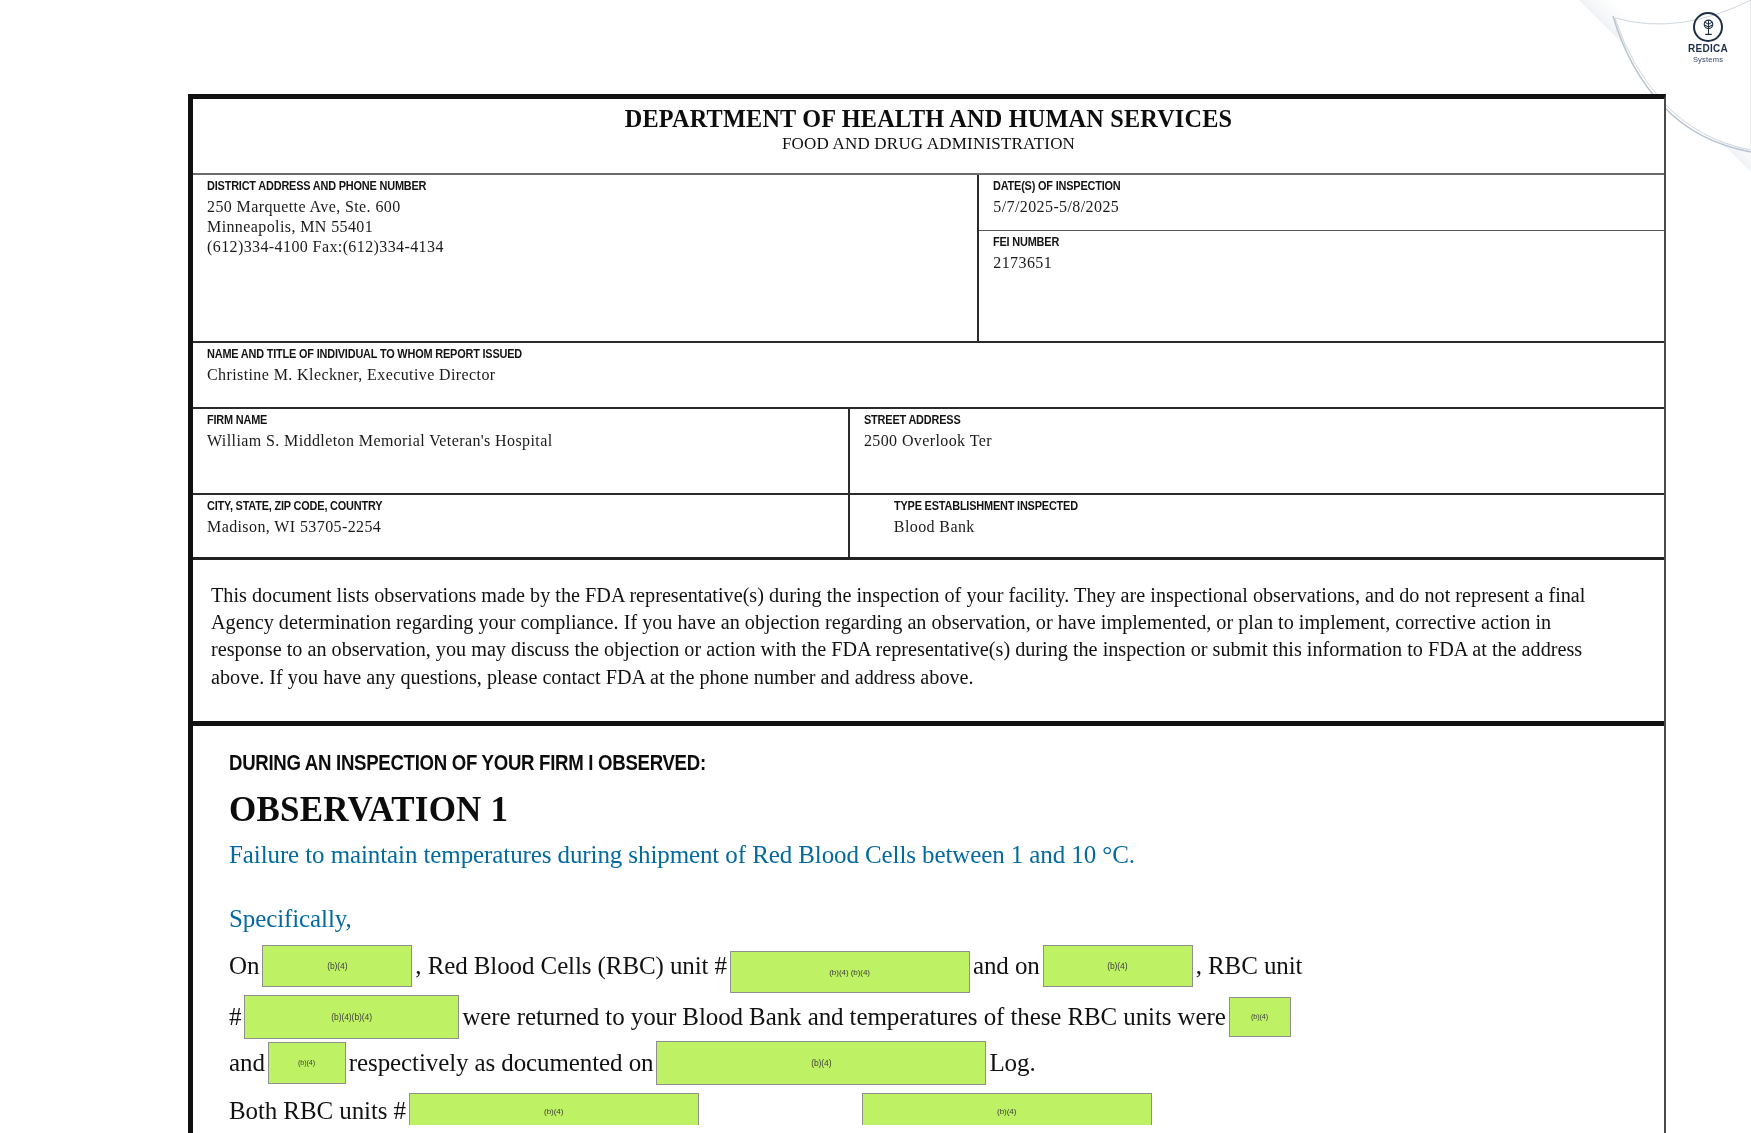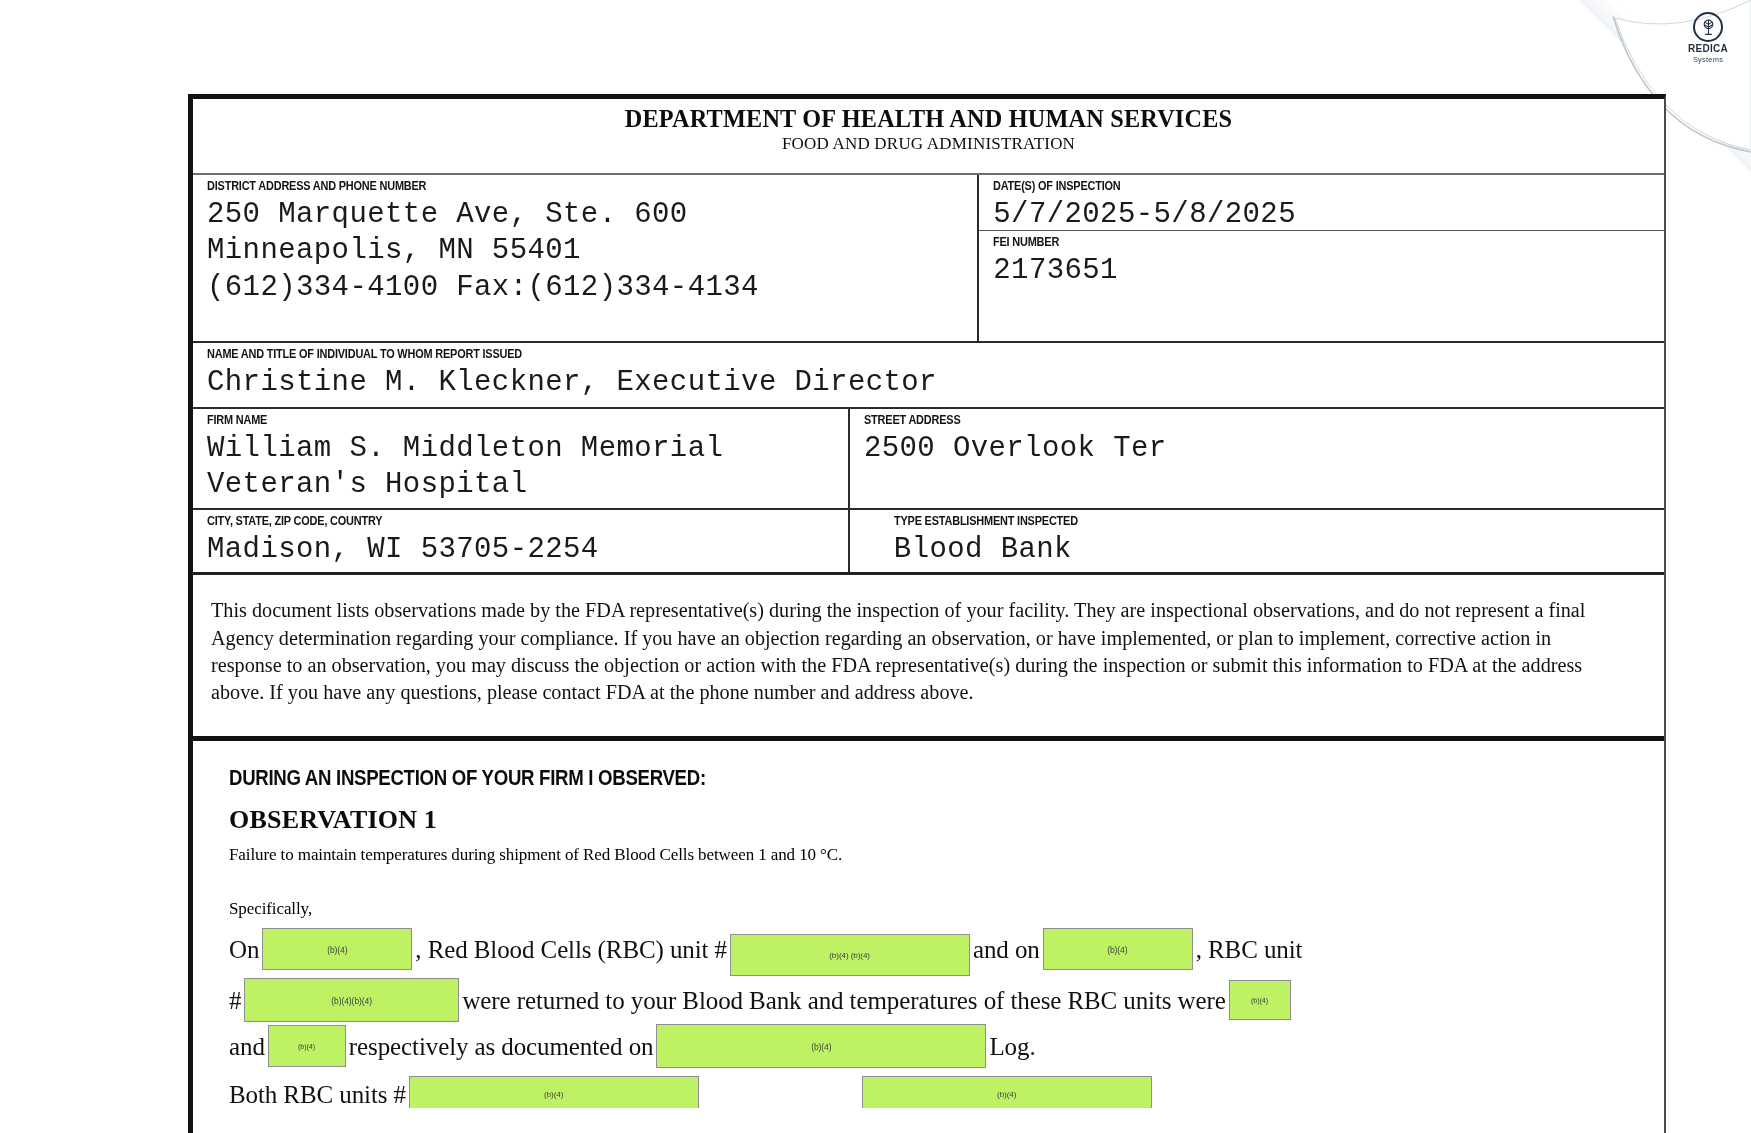--- a/index.html
+++ b/index.html
@@ -110,22 +110,22 @@
     font-size: 11.5px;
     font-weight: bold;
     letter-spacing: -0.2px;
     color: #131313;
     transform: scaleY(1.12) scaleX(0.95);
     transform-origin: left center;
     white-space: nowrap;
     margin-bottom: 5px;
   }
   .cell-value {
-    font-family: Liberation Mono, monospace;
-    font-size: 29px;
+    font-family: Liberation Serif, serif;
+    font-size: 16px;
     line-height: 1.26;
     letter-spacing: .4px;
     color: #1a1a1a;
     white-space: pre-line;
   }
 
   .brd-r { border-right: 2px solid #2b2b2b; }
   .brd-b { border-bottom: 2px solid #2b2b2b; }
   .brd-b-thin { border-bottom: 1.5px solid #555; }
 
@@ -172,31 +172,31 @@
     font-size: 19px;
     font-weight: bold;
     letter-spacing: -0.3px;
     transform: scaleY(1.12) scaleX(0.98);
     transform-origin: left center;
     margin-bottom: 16px;
     color: #0c0c0c;
   }
   #obs-number {
     font-family: "Liberation Serif", serif;
-    font-size: 26px;
+    font-size: 35px;
     font-weight: bold;
     letter-spacing: .2px;
     margin-bottom: 8px;
     color: #0c0c0c;
   }
   .obs-text {
     font-family: "Liberation Serif", serif;
-    font-size: 17px;
+    font-size: 25px;
     line-height: 1.38;
-    color: #000000;
+    color: #0369a1;
     letter-spacing: -0.1px;
   }
   #obs-spec-lead { margin-top: 30px; }
 
   .flowline {
     display: flex;
     align-items: center;
     flex-wrap: wrap;
     font-family: "Liberation Serif", serif;
     font-size: 25px;

